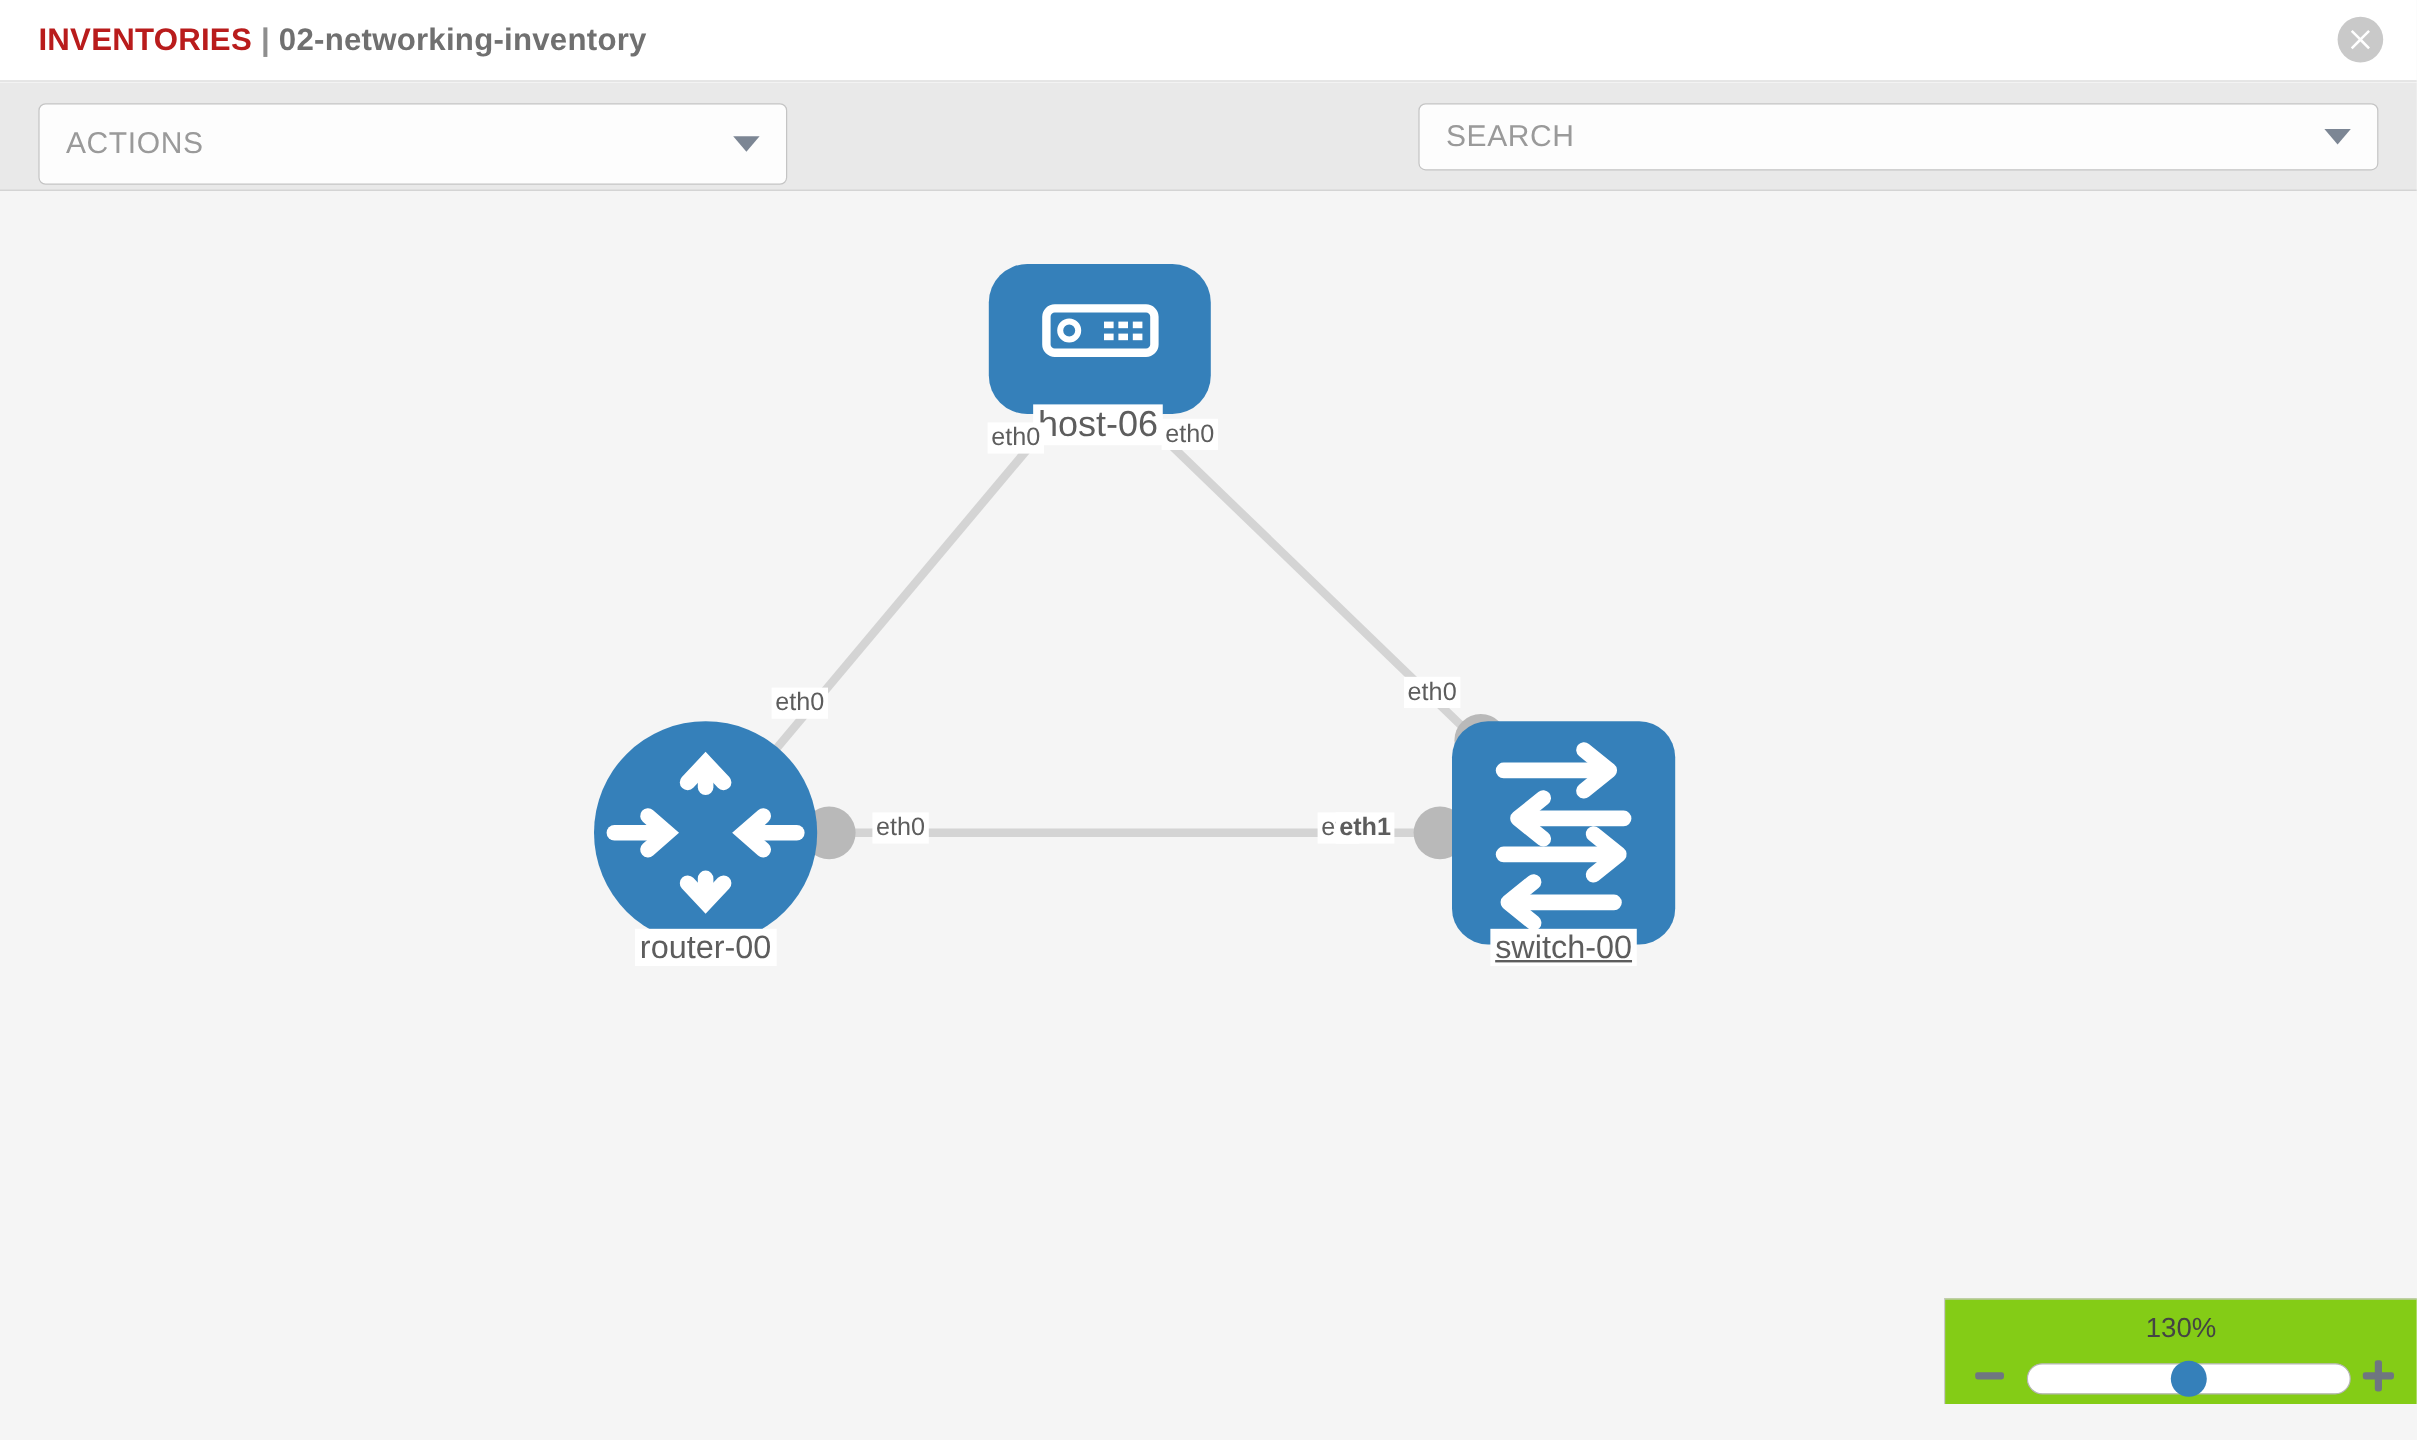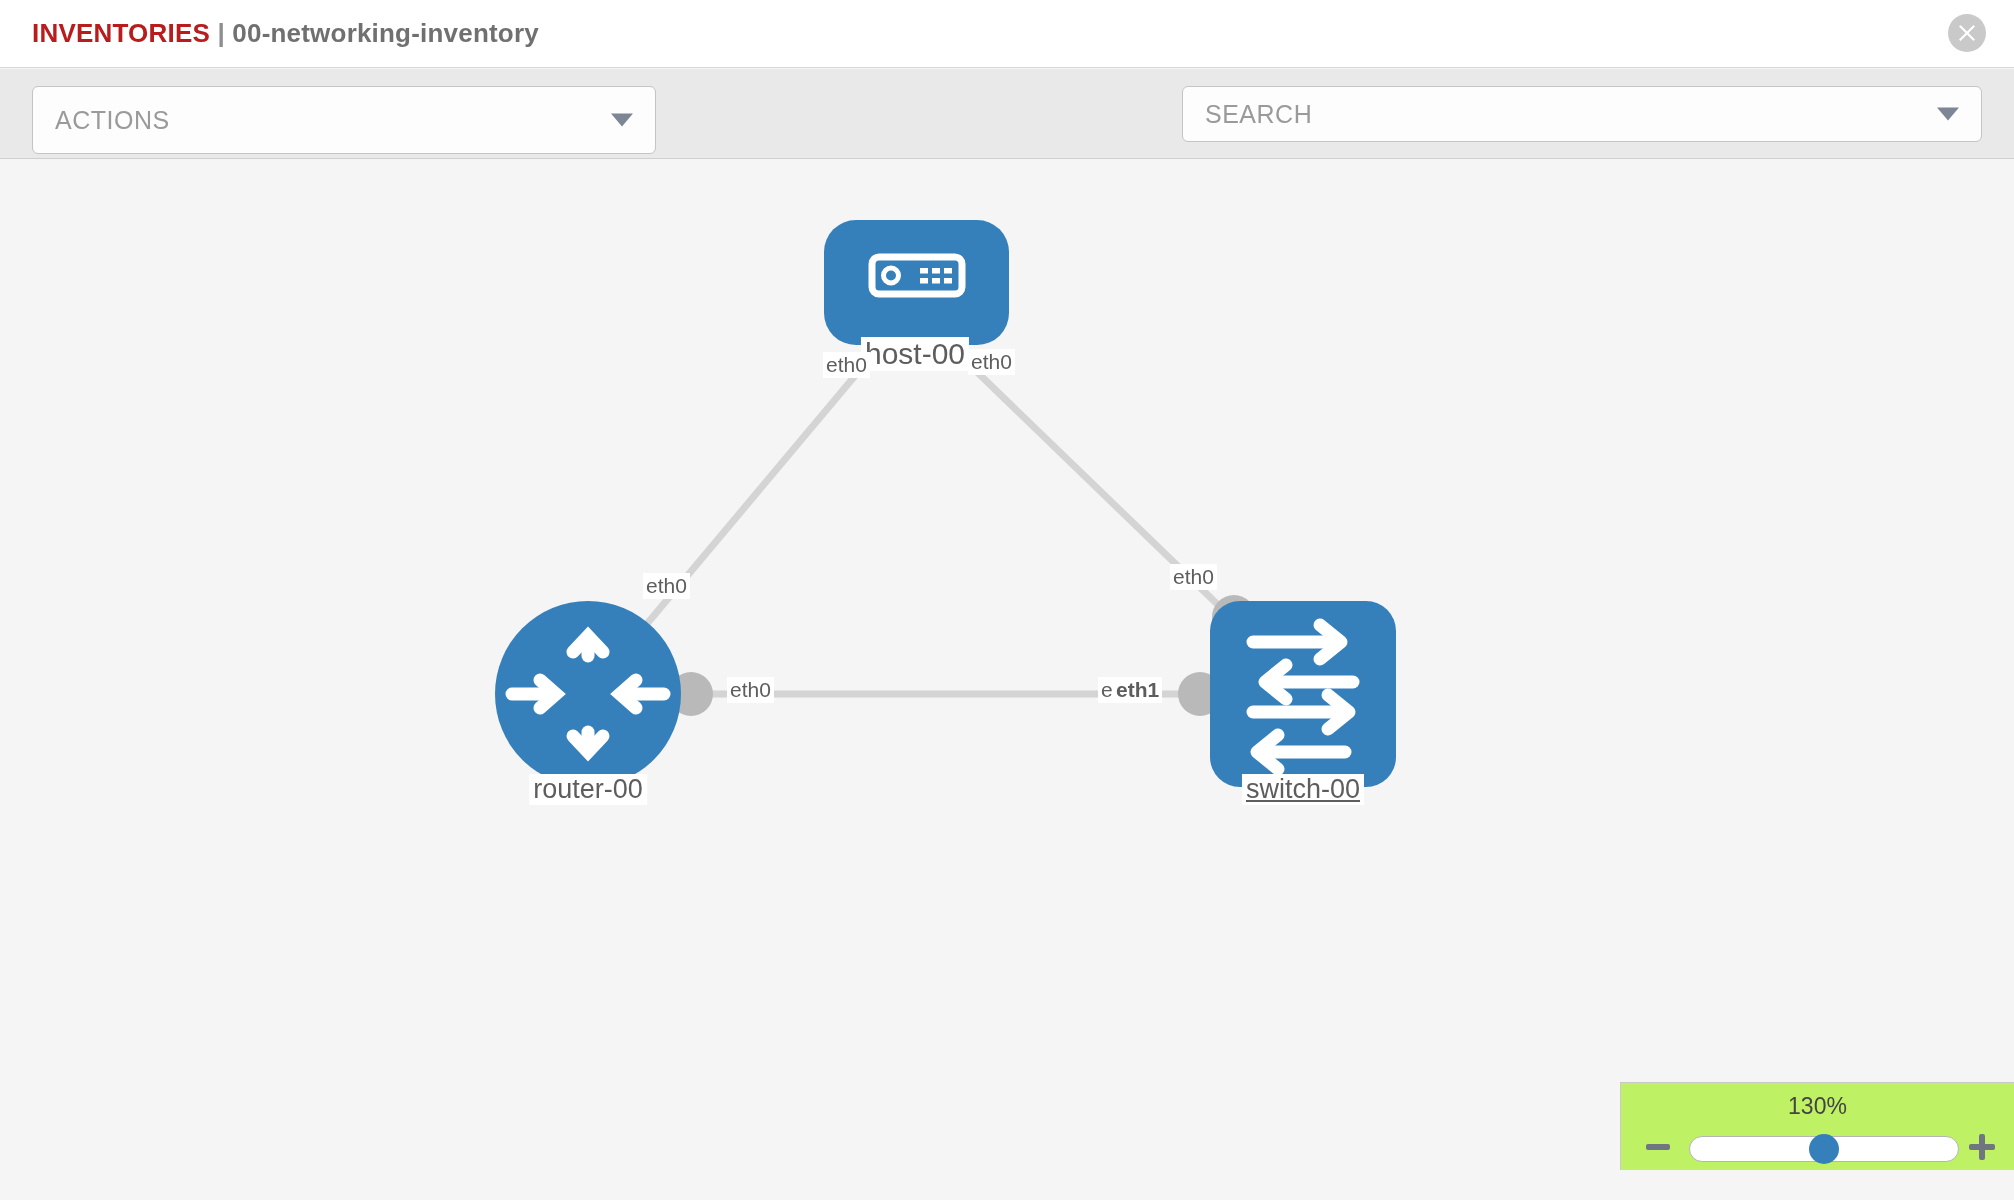--- a/index.html
+++ b/index.html
@@ -138,21 +138,21 @@
     font-size: 30px;
   }
 
   
   .zoom-panel {
     position: absolute;
     left: 1620px;
     top: 1082px;
     width: 394px;
     height: 88px;
-    background: #bef264;
+    background: #84cc16;
     border: 1px solid #c9c9c9;
     border-bottom: none;
     border-right: none;
   }
   .zoom-value {
     position: absolute;
     top: 10px;
     left: 0; right: 0;
     text-align: center;
     font-size: 23px;
@@ -200,21 +200,21 @@
 </style>
 </head>
 <body>
 
 <div id="app">
 
   <div class="titlebar">
     <div class="title-text">
       <span class="title-prefix">INVENTORIES</span>
       <span class="title-sep">|</span>
-      <span class="title-name">00-networking-inventory</span>
+      <span class="title-name">02-networking-inventory</span>
     </div>
 
     <div class="close-btn">
       <svg width="38" height="38" viewBox="0 0 38 38">
         <path d="M12.5 11 L19 17.5 L25.5 11 L27 12.5 L20.5 19 L27 25.5 L25.5 27 L19 20.5 L12.5 27 L11 25.5 L17.5 19 L11 12.5 Z" fill="#ffffff"></path>
       </svg>
     </div>
   </div>
 
   <div class="toolbar">
@@ -311,21 +311,21 @@
 
           <path d="M1253 552 L1345 552"></path>
           <path d="M1328 535 L1349 552 L1328 569"></path>
 
           <path d="M1345 592 L1261 592"></path>
           <path d="M1278 575 L1257 592 L1278 609"></path>
         </g>
       </g>
     </svg>
 
-    <span class="node-label host" style="left:915px; top:177px;">host-00</span>
+    <span class="node-label host" style="left:915px; top:177px;">host-06</span>
     <span class="node-label" style="left:588px; top:614px;">router-00</span>
     <span class="node-label" style="left:1303px; top:614px;text-decoration:underline;">switch-00</span>
 
     <span class="edge-label" style="left:823px; top:192px;">eth0</span>
     <span class="edge-label" style="left:968px; top:189px;">eth0</span>
 
     <span class="edge-label" style="left:643px; top:413px;">eth0</span>
     <span class="edge-label" style="left:727px; top:517px;">eth0</span>
 
     <span class="edge-label" style="left:1170px; top:404px;">eth0</span>

